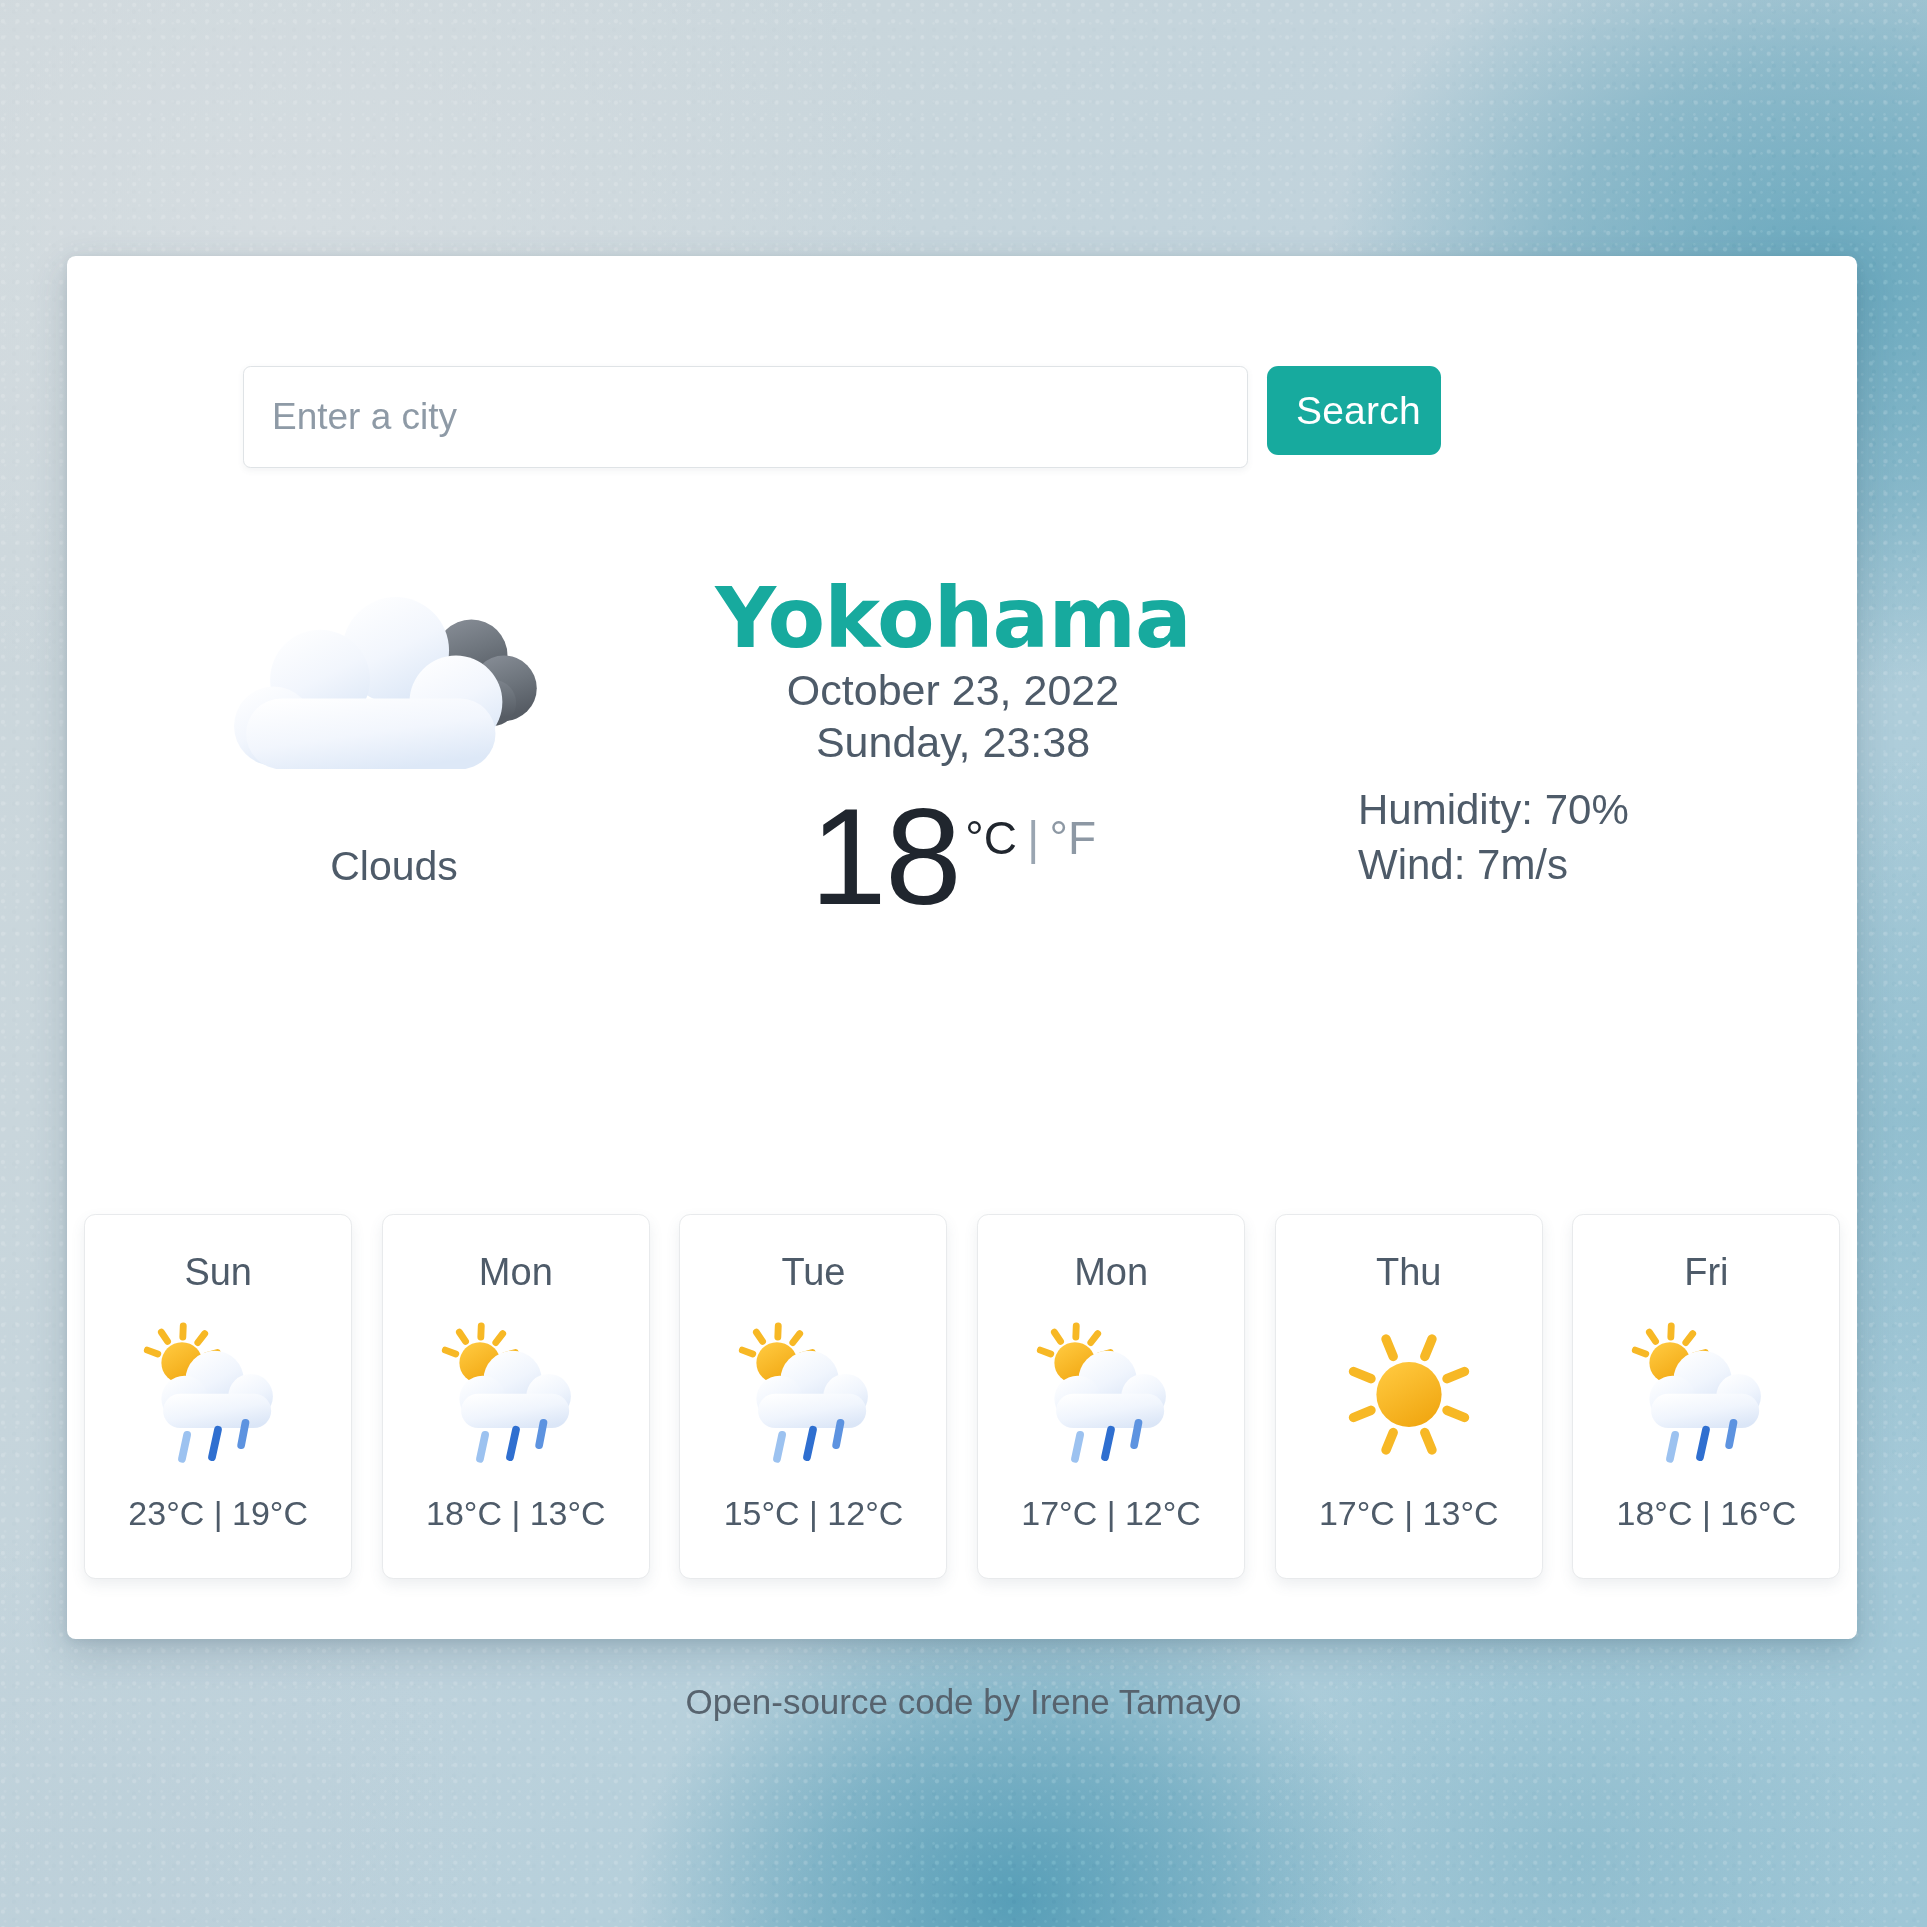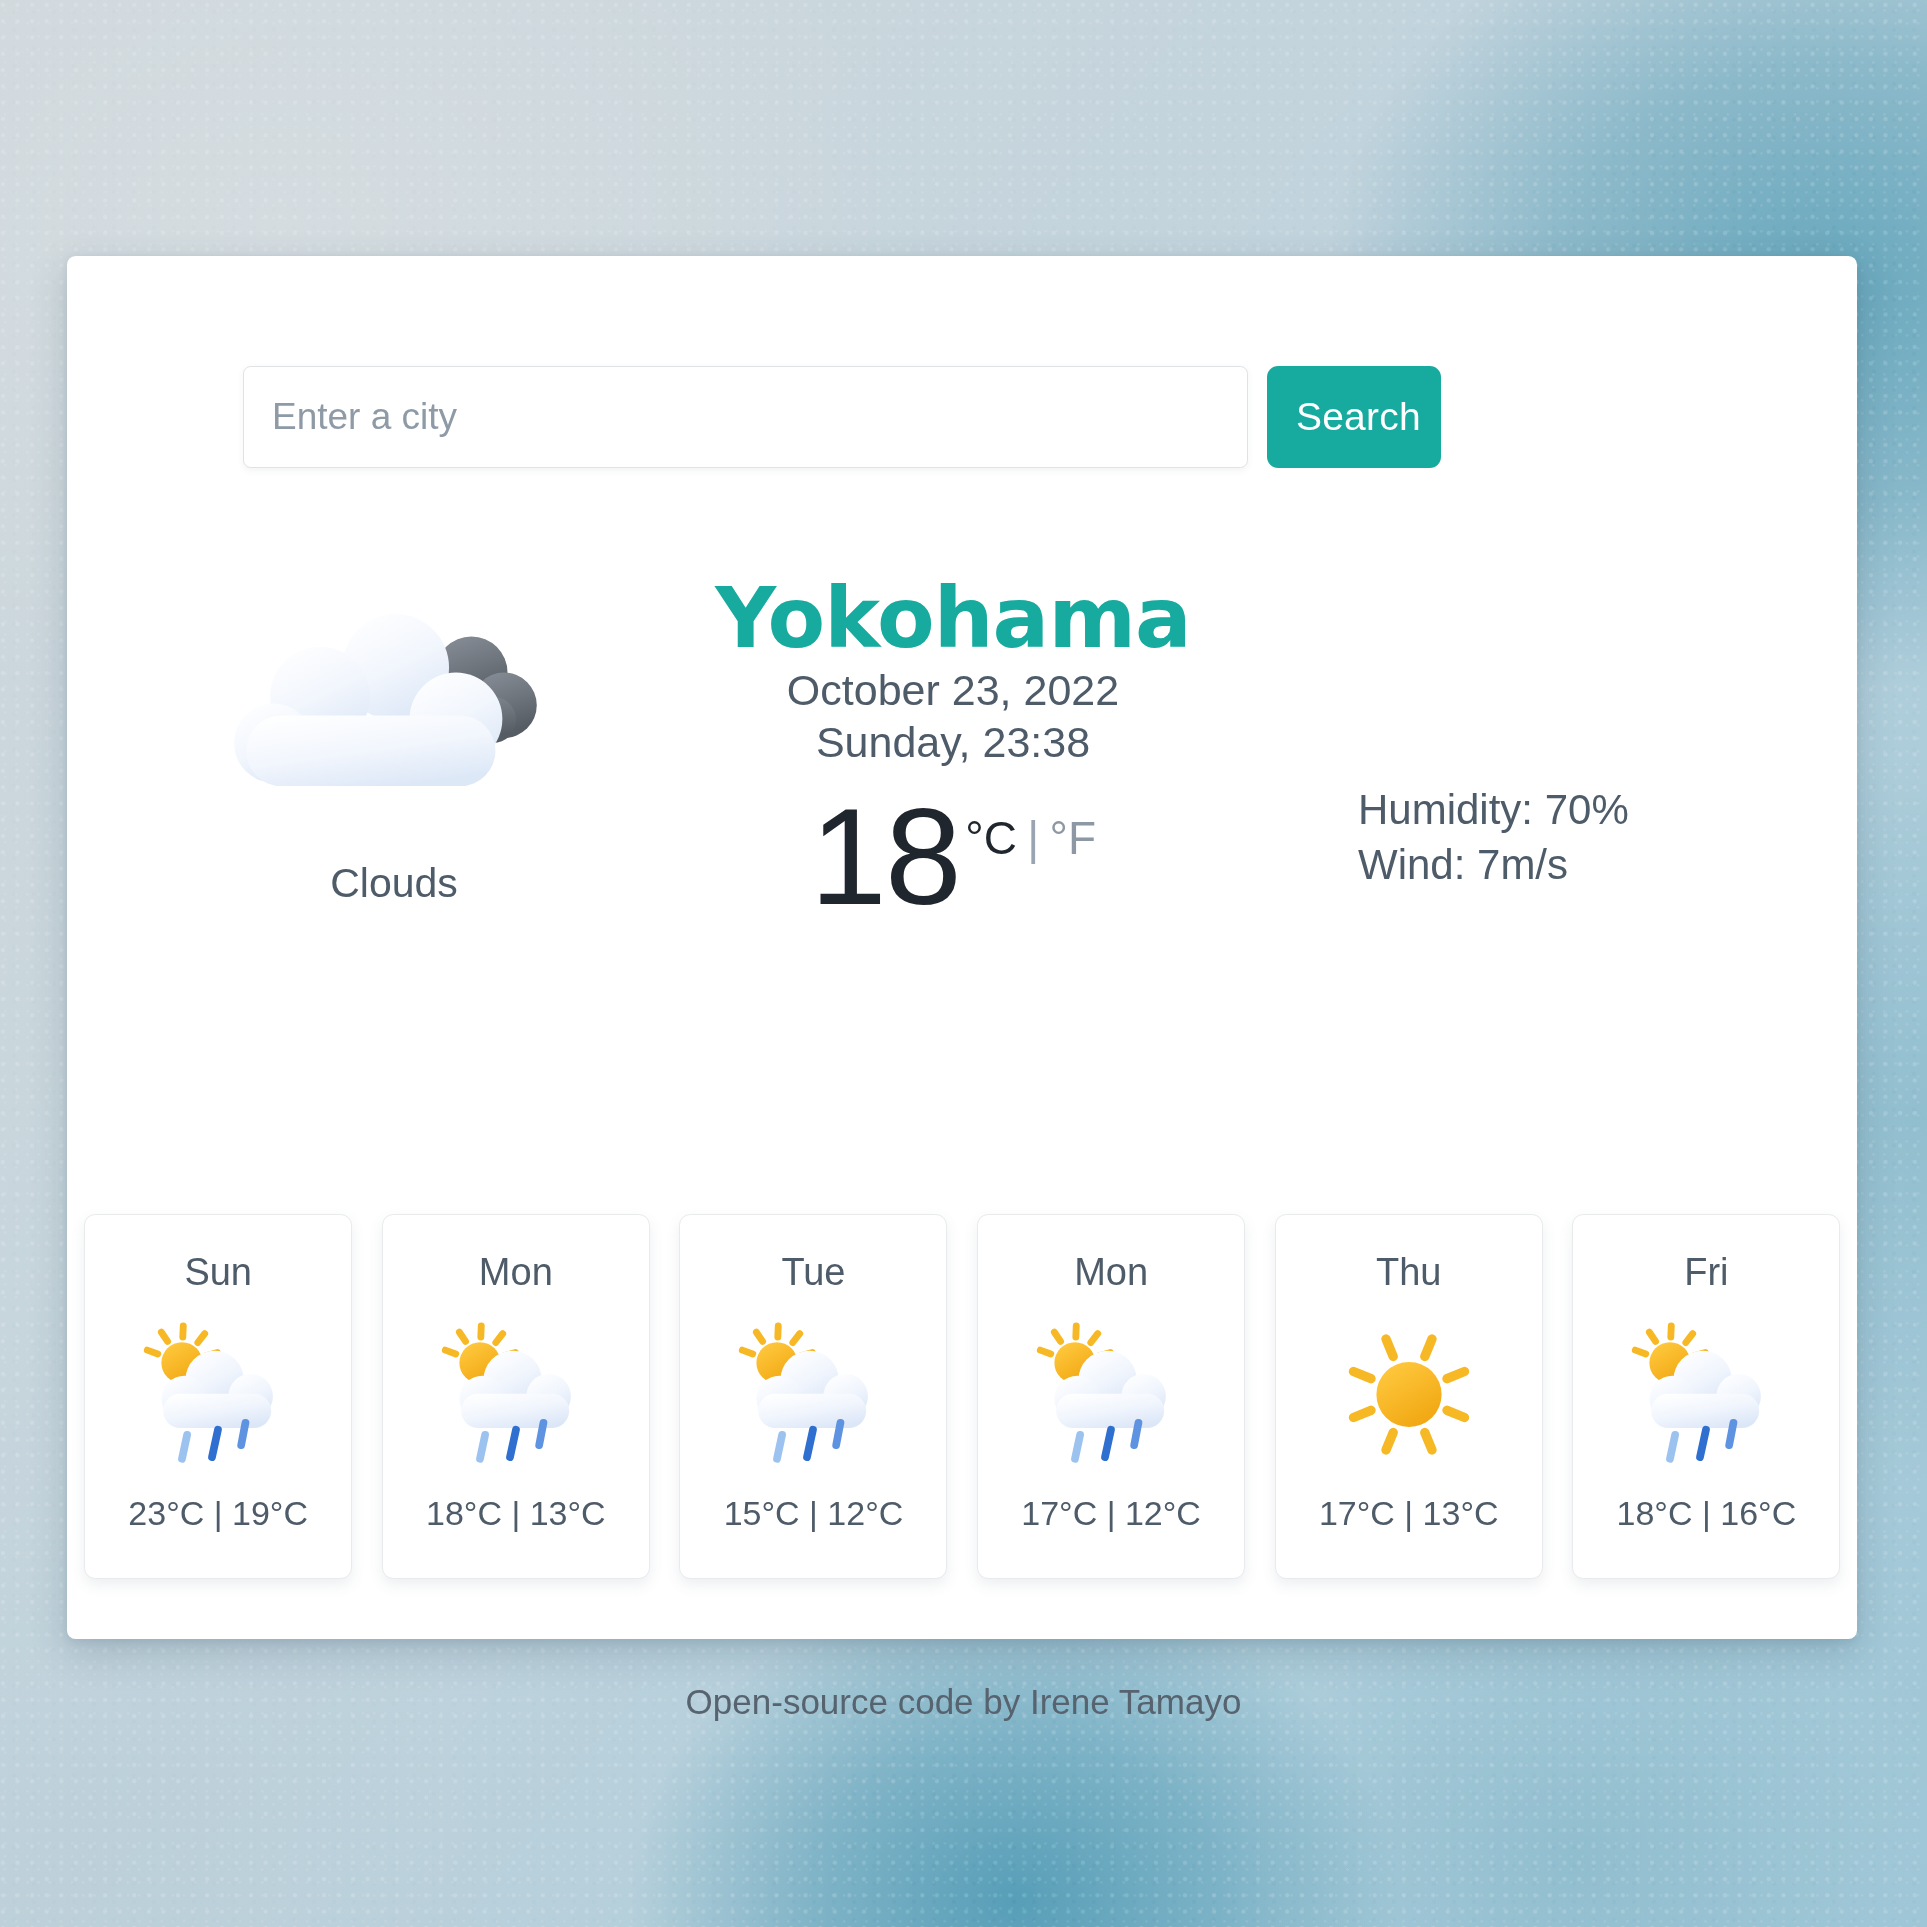--- a/index.html
+++ b/index.html
@@ -71,21 +71,21 @@
     font-family: "Liberation Sans", sans-serif;
     font-size: 37px;
     color: #3c4858;
     padding: 0 28px;
     box-shadow: 0 2.6px 6px rgba(80,100,120,.07);
     outline: none;
   }
   #search-input::placeholder { color: #8e9aa6; }
 
   .pill-btn {
-    height: 102px;
+    height: 89px;
     border: none;
     border-radius: 11.2px;
     background: #17aa9e;
     color: #ffffff;
     font-family: "Liberation Sans", sans-serif;
     font-size: 39px;
     letter-spacing: 0.2px;
     cursor: pointer;
     padding: 0 29px;
     white-space: nowrap;
@@ -99,21 +99,21 @@
     left: 0;
     top: 317px;
     width: 100%;
     height: 482px;
   }
 
   
   #current-icon-col {
     position: absolute;
     left: 86px;
-    top: 17px;
+    top: 0;
     width: 482px;
     text-align: center;
   }
   #clouds-icon { margin: 0 auto; display: block; }
   #current-description {
     margin-top: 12px;
     font-size: 41px;
     color: #4e5b69;
   }
 

